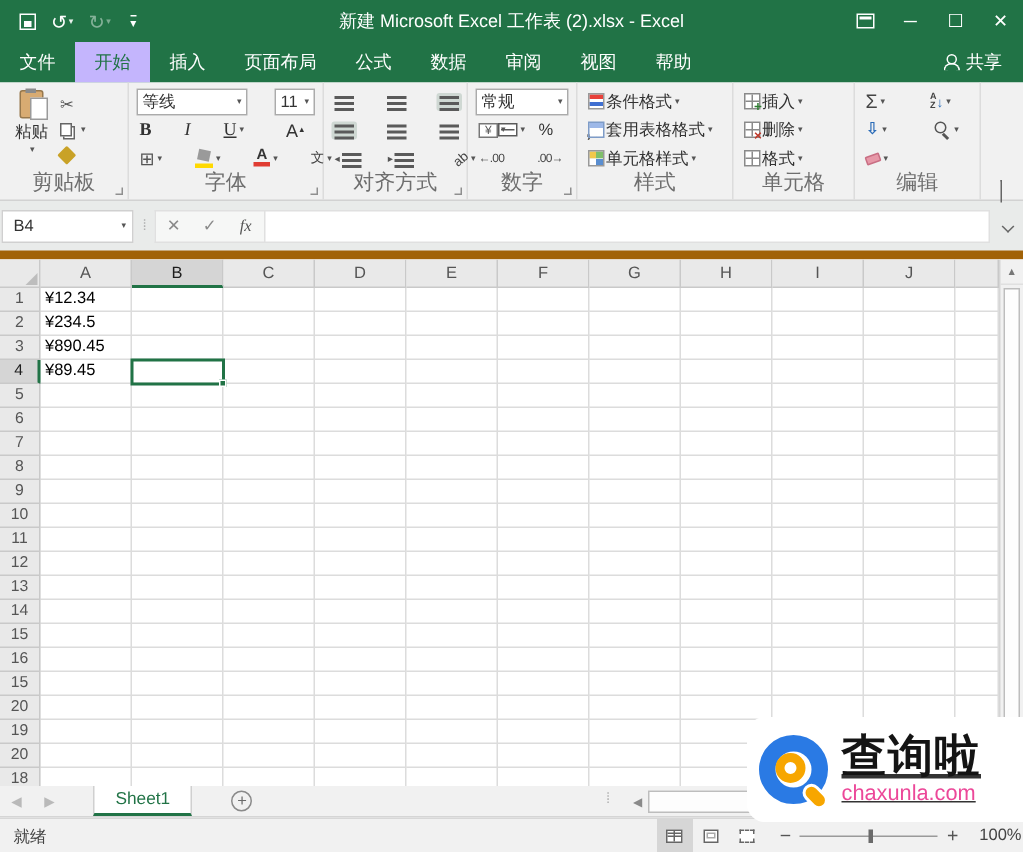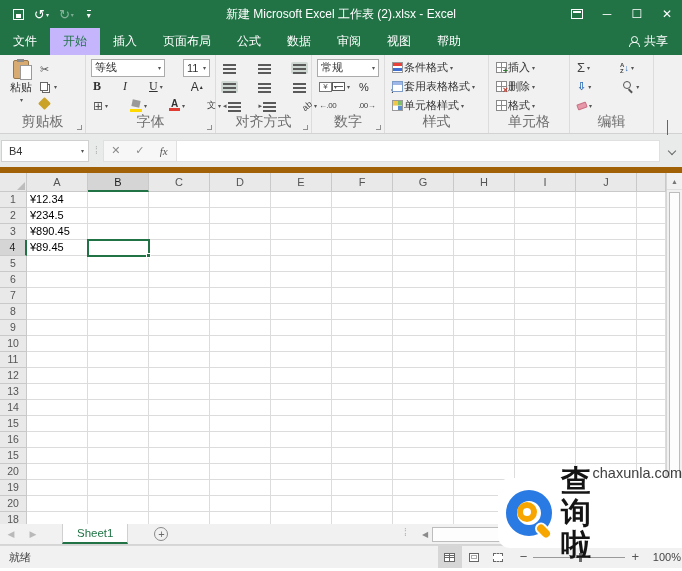--- a/index.html
+++ b/index.html
@@ -179,23 +179,23 @@
   .ztrack { width:92px; height:1px; background:#9a9a9a; position:relative; }
   .zthumb { position:absolute; left:50%; top:-4px; width:3px; height:9px; background:#6a6a6a; }
   .zoomlvl { font-size:11px; color:#444; margin-right:1px; width:34px; text-align:right; }
 
   
   .watermark { position:absolute; right:0; bottom:23px; width:184px; height:70px; background:#fff; border-radius:12px 0 0 12px; display:flex; align-items:center; padding-left:8px; z-index:40; }
   .wm-logo { width:50px; height:50px; position:relative; flex:none; }
   .wm-ring { width:46px; height:46px; border:11px solid #2a7ae4; border-radius:50%; position:absolute; top:2px; left:0; }
   .wm-lens { position:absolute; top:14px; left:11px; width:20px; height:20px; border:6px solid #f7a600; border-radius:50%; background:#fff; }
   .wm-handle { position:absolute; right:5px; bottom:3px; width:15px; height:8px; background:#f7a600; border-radius:4px; transform:rotate(45deg); box-shadow:0 0 0 2px #fff; }
-  .wm-text { margin-left:5px; display:flex; flex-direction:row; }
+  .wm-text { margin-left:5px; display:flex; flex-direction:column;text-decoration:underline; }
   .wm-title { font-size:30px; font-weight:bold; color:#141414; line-height:32px; letter-spacing:1px; font-family:"Liberation Serif","DejaVu Serif",serif; }
-  .wm-domain { font-size:14.5px; color:#404040; line-height:16px; }
+  .wm-domain { font-size:14.5px; color:#ec4899; line-height:16px; }
 </style>
 </head>
 <body>
 
 <div class="app">
 
   <div class="titlebar">
     <div class="qat">
       <div class="qat-btn">
           <span class="ico-save"></span>

